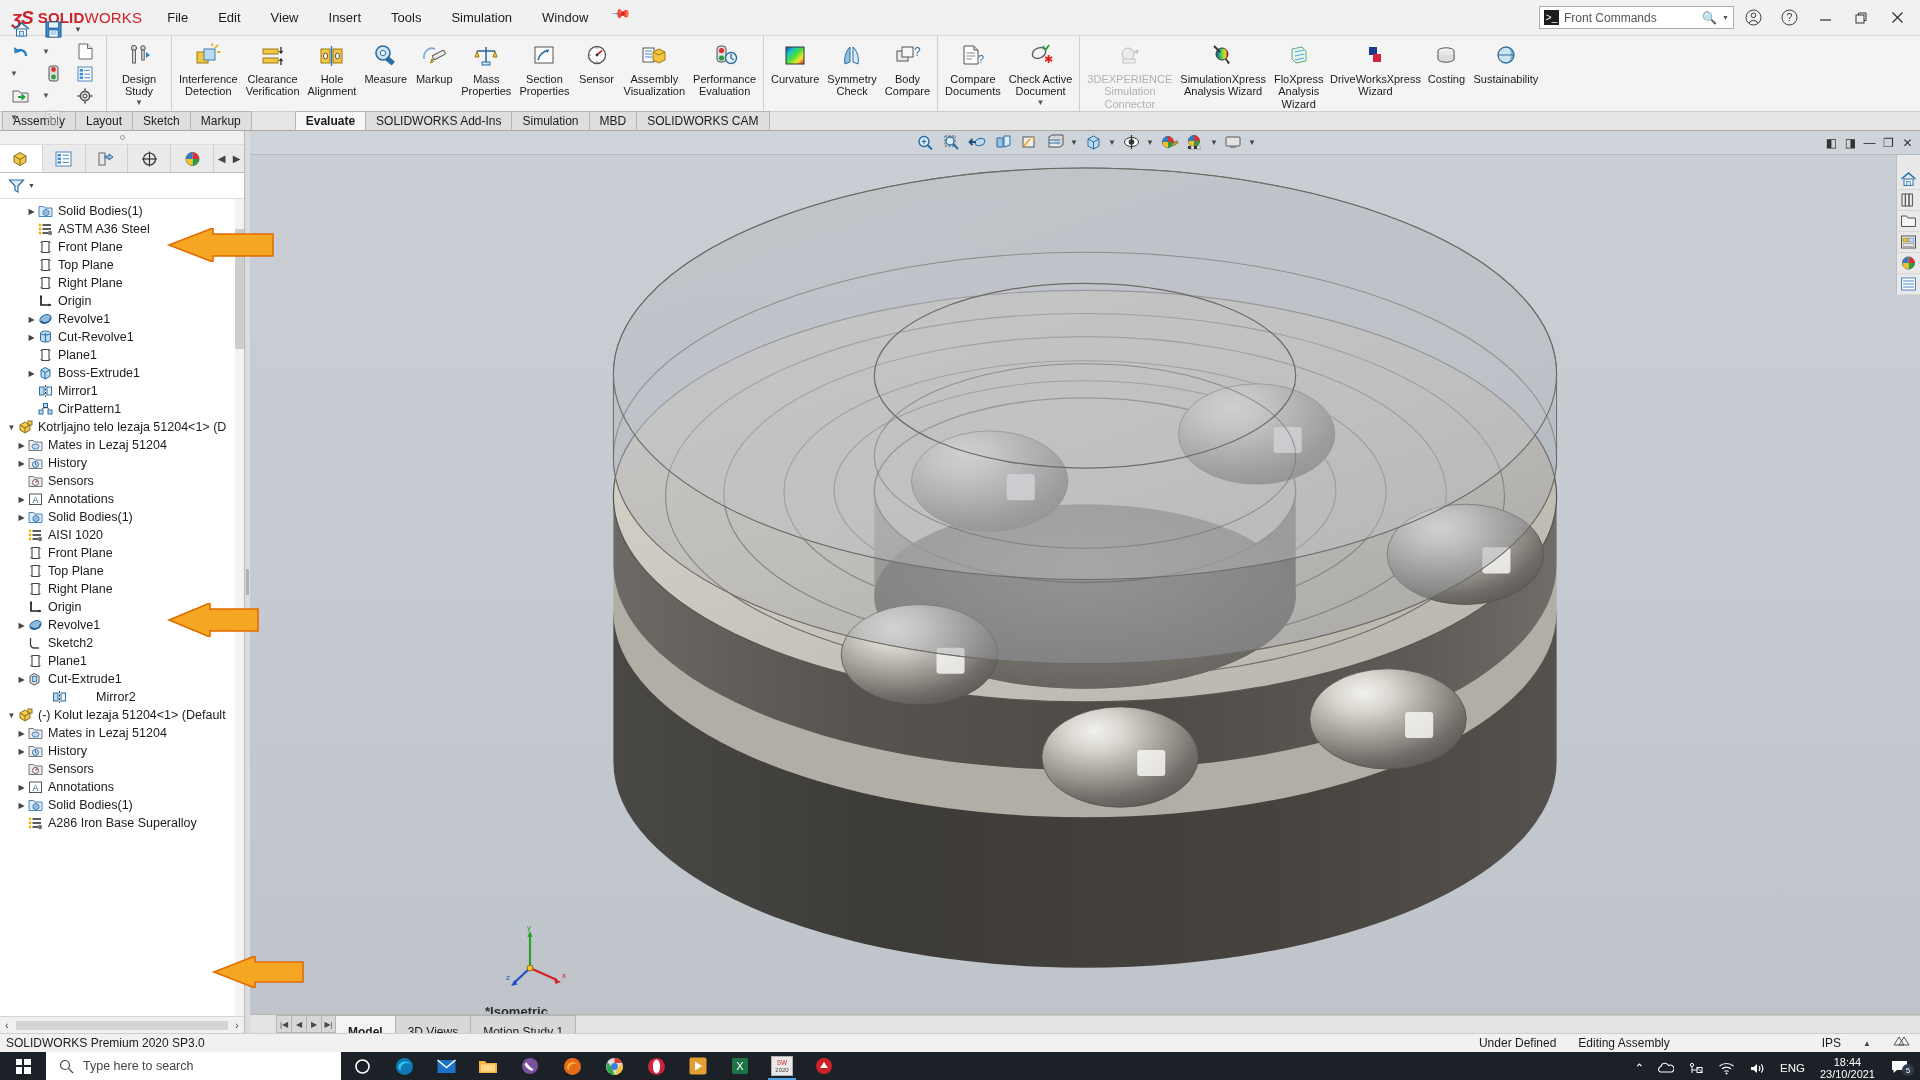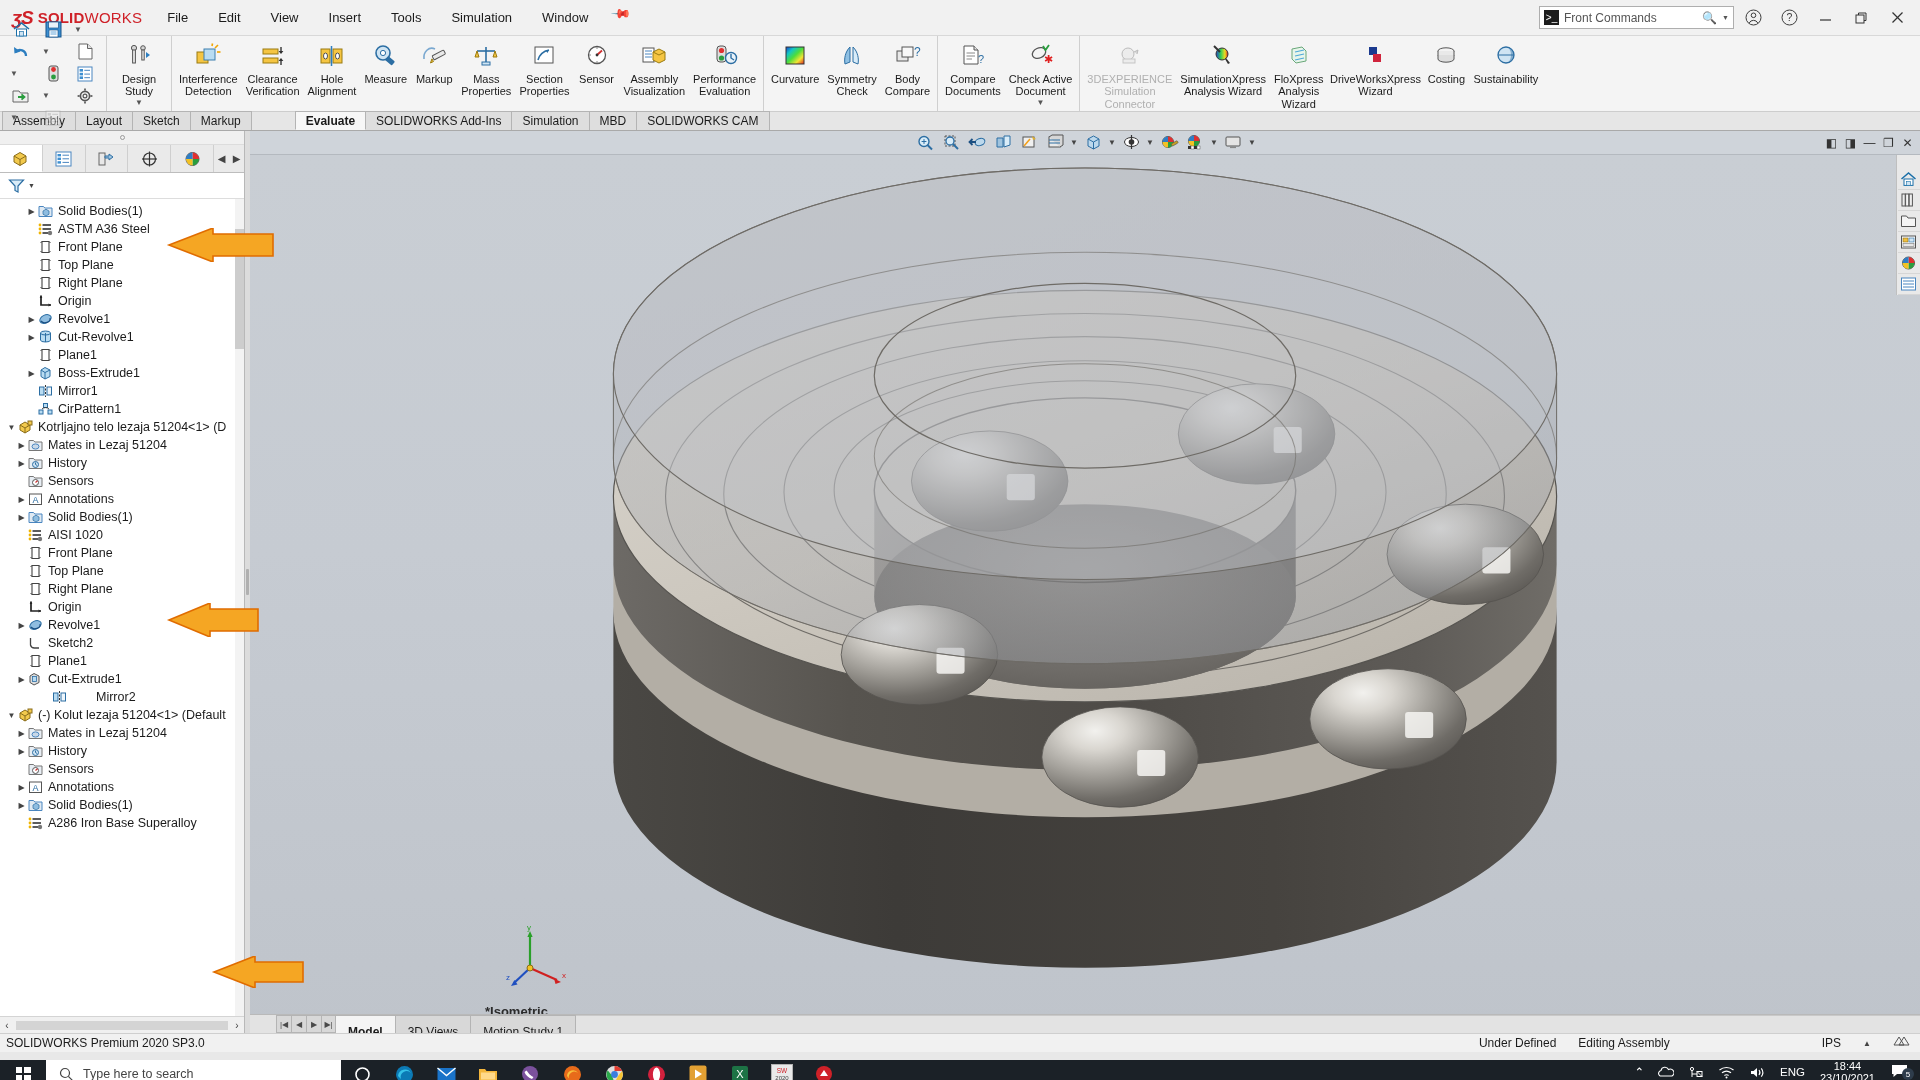--- a/index.html
+++ b/index.html
@@ -132,22 +132,22 @@
 
   
   .statusbar{ position:absolute; bottom:28px; left:0; right:0; height:19px;
     background:#f1f1f1; border-top:1px solid #cfcfcf; display:flex; align-items:center;
     font-size:12px; padding:0 4px; }
   .sb-left{ padding-left:2px; }
   .sb-right{ margin-left:auto; display:flex; align-items:center; gap:22px; padding-right:6px;}
   .sb-right .caret{ font-size:8px; color:#444; }
 
   
-  .taskbar{ position:absolute; bottom:0; left:0; right:0; height:20px;
-    background:#1b2127; display:flex; align-items:flex-start; color:#fff; }
+  .taskbar{ position:absolute; bottom:0; left:0; right:0; height:28px;
+    background:#1b2127; display:flex; align-items:flex-end; color:#fff; }
   .startbtn{ width:46px; height:28px; display:flex; align-items:center;
     justify-content:center; }
   .winlogo{ width:15px;height:15px; display:grid; grid-template-columns:1fr 1fr;
     grid-template-rows:1fr 1fr; gap:1.5px; }
   .winlogo i{ background:#fff; display:block; }
   .tsearch{ width:295px; height:28px; background:#fff; color:#444; display:flex;
     align-items:center; gap:9px; padding-left:13px; font-size:12.5px; }
   .tsk{ width:42px; height:28px; display:flex; align-items:center; justify-content:center;
     position:relative; }
   .tsk .under{ position:absolute; bottom:0; left:7px; right:7px; height:2px;

